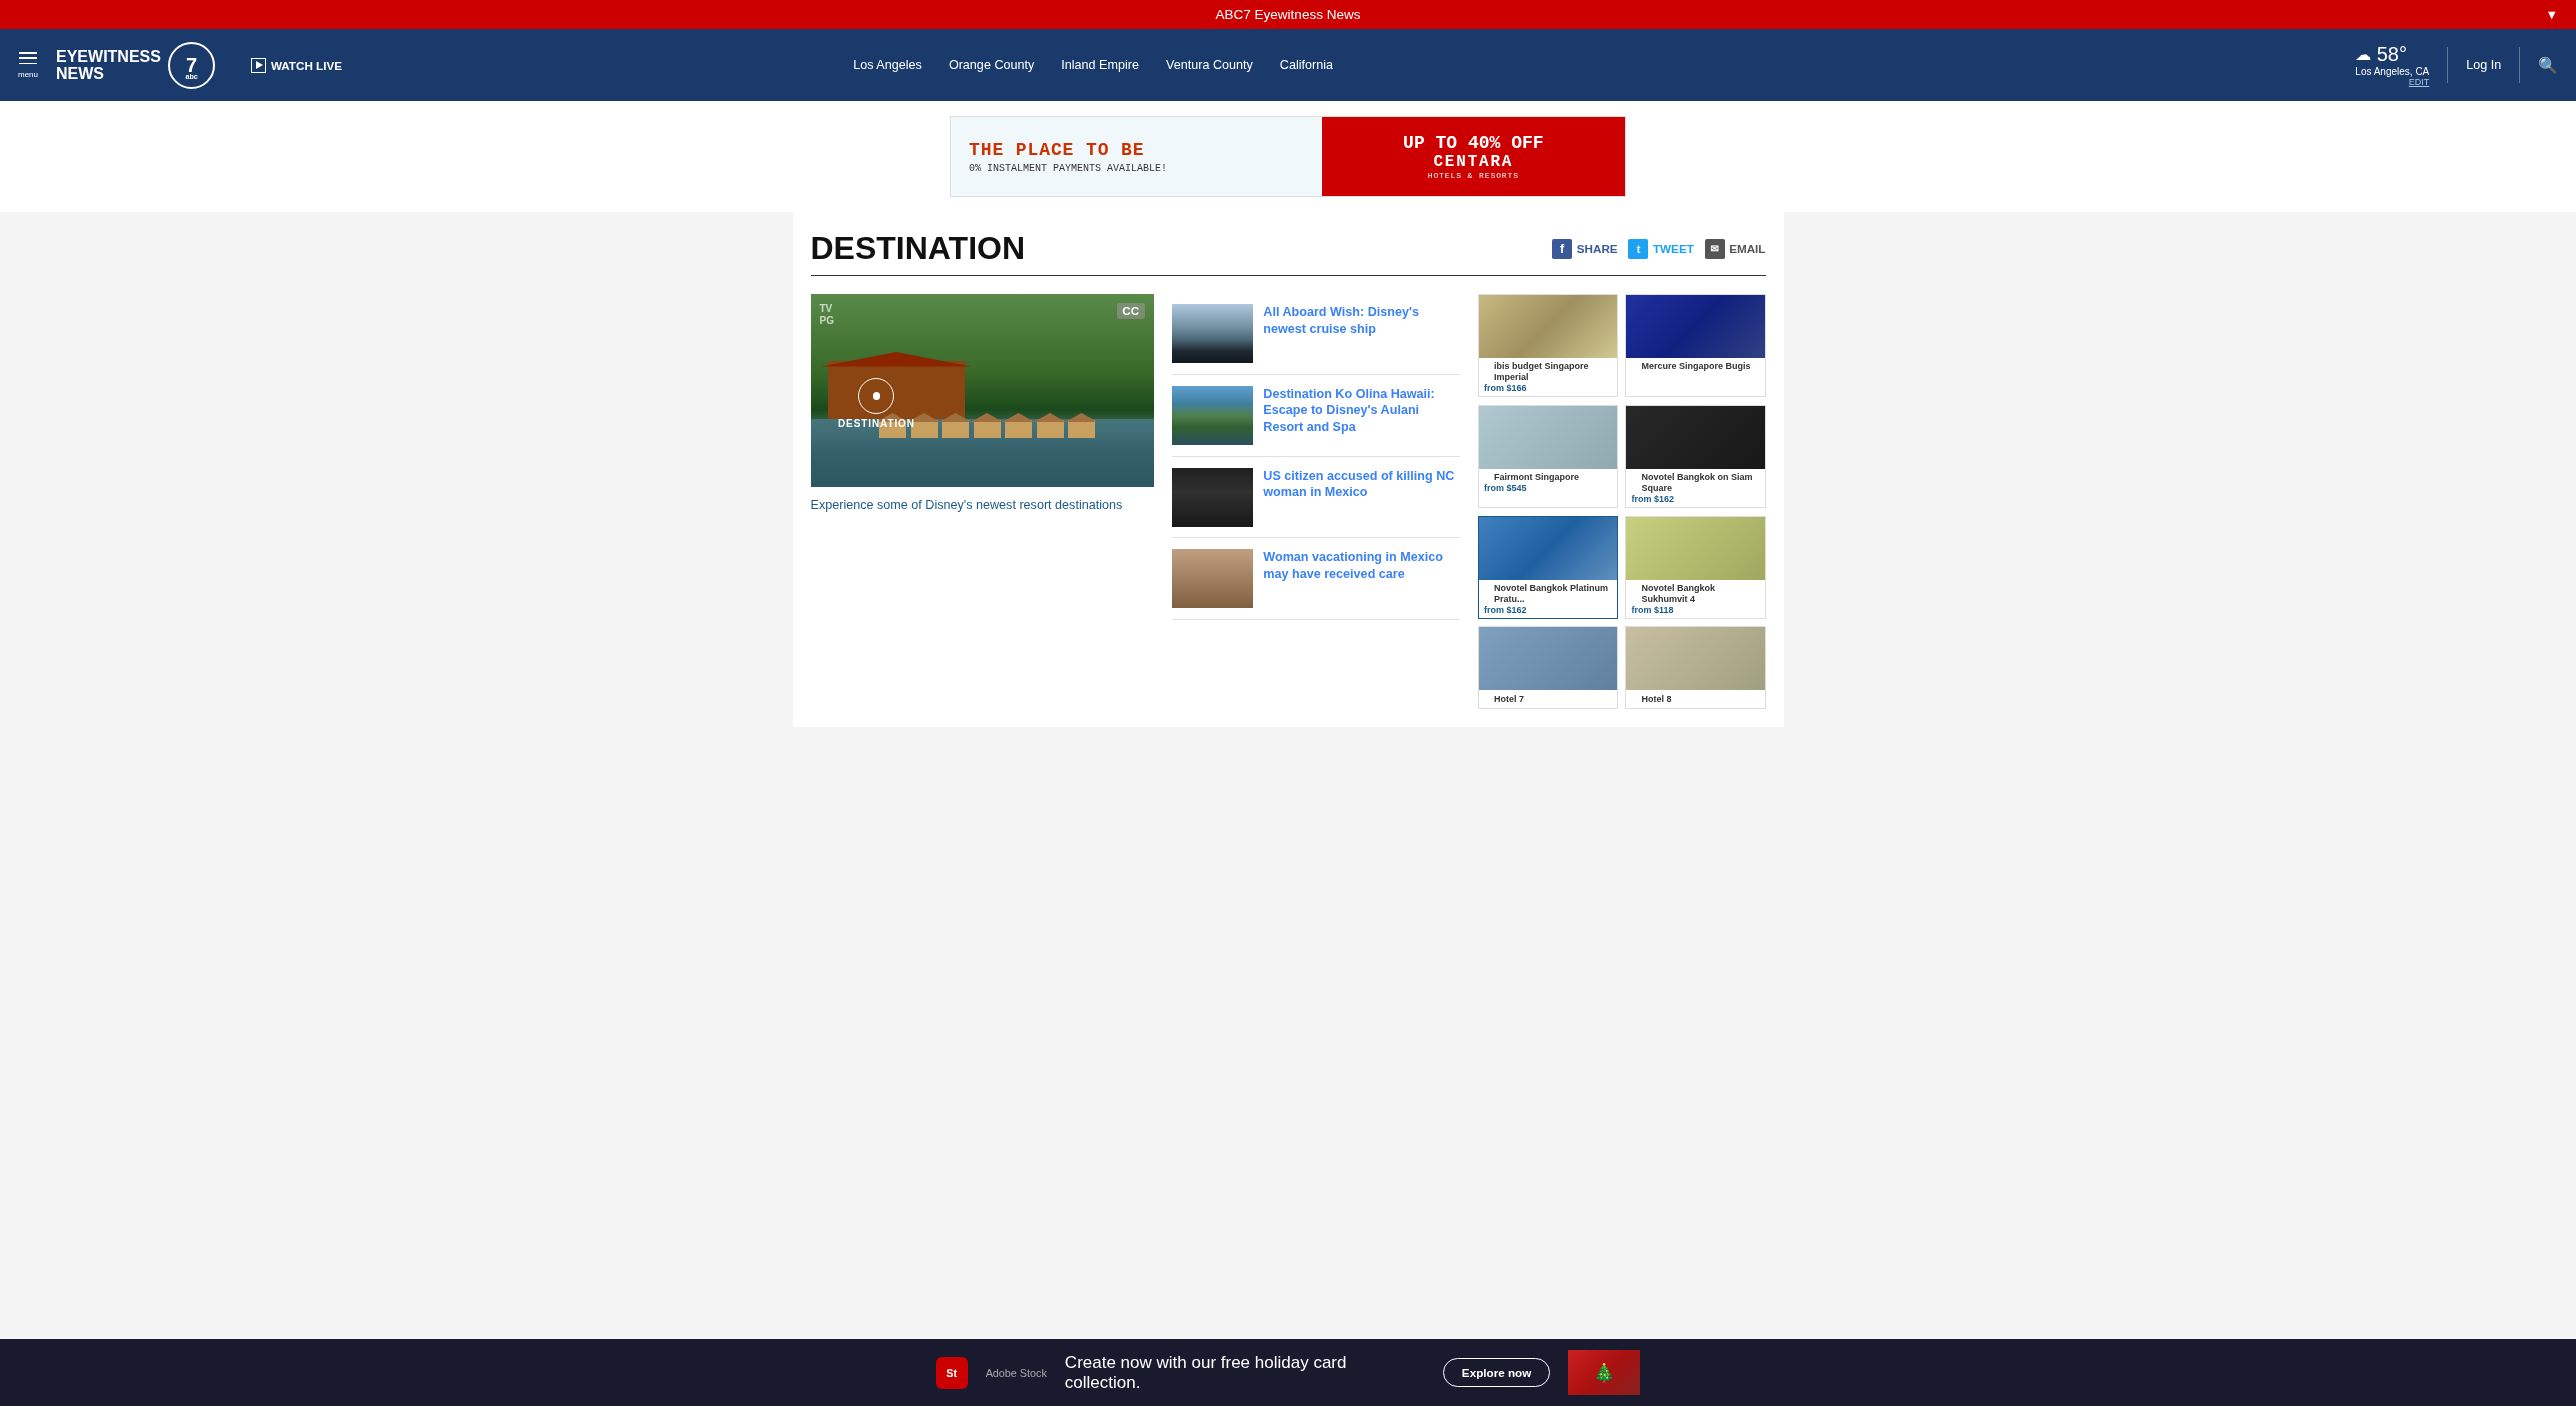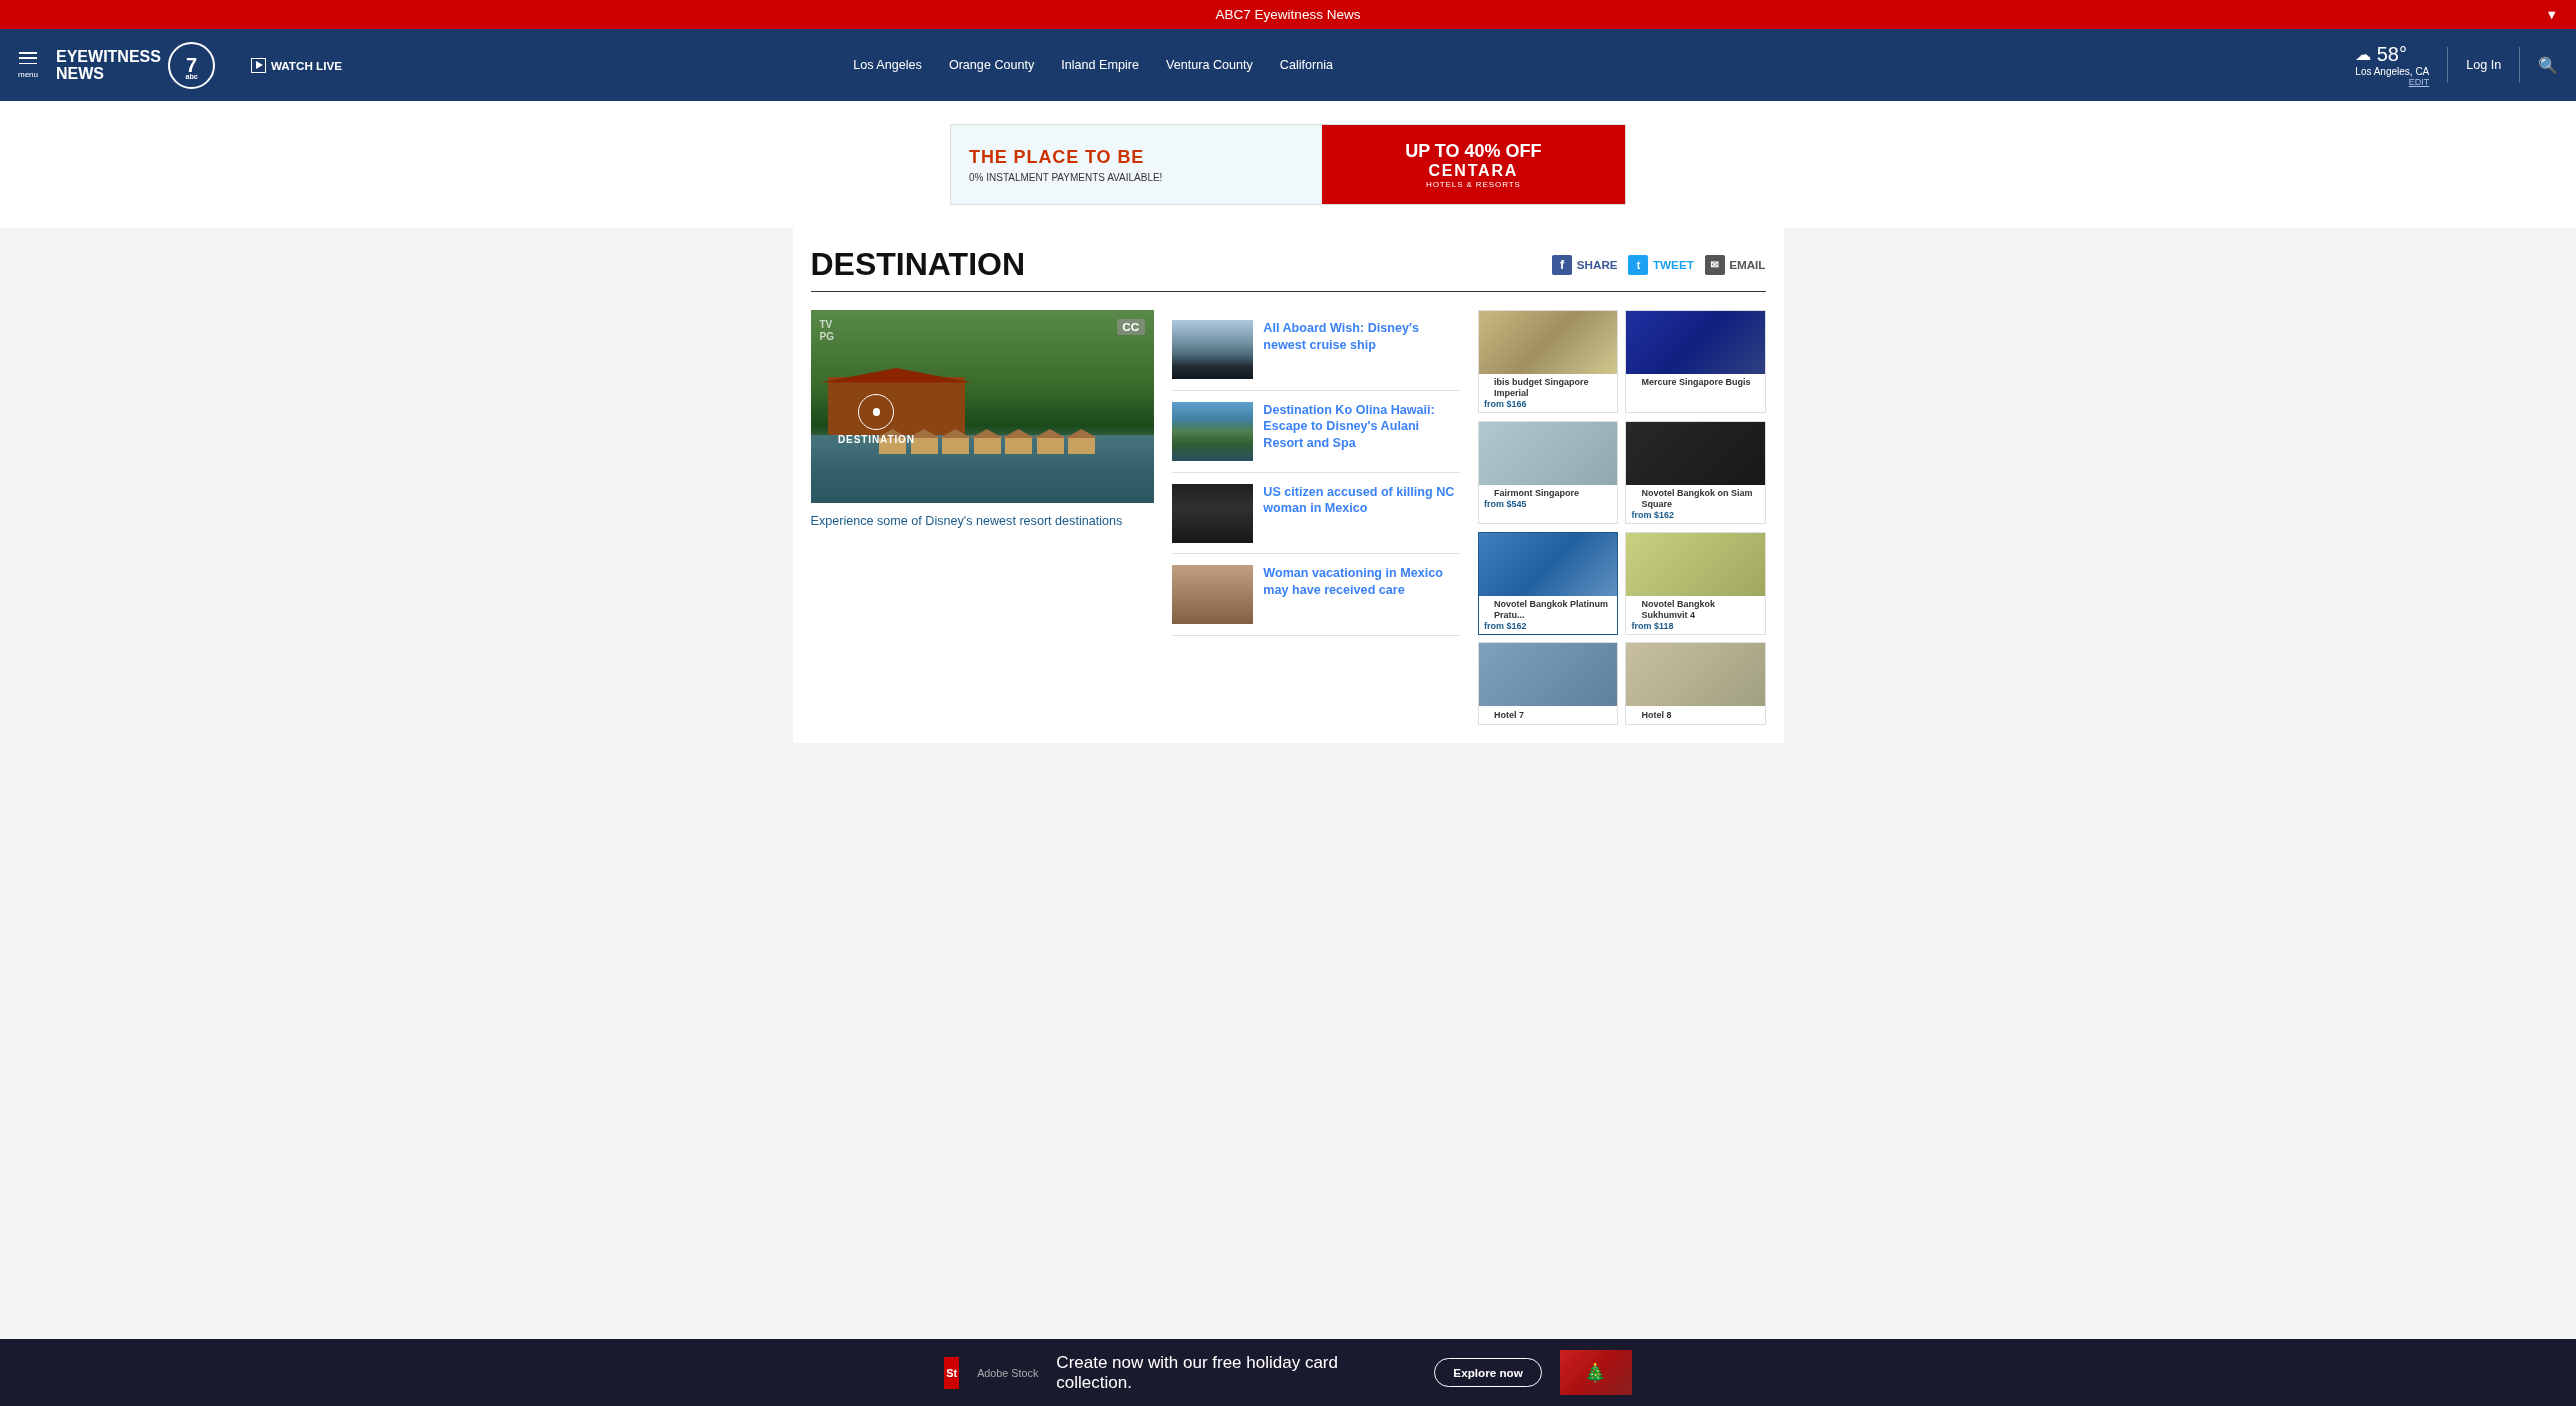--- a/index.html
+++ b/index.html
@@ -175,21 +175,22 @@
       height: 36px;
       width: 0.9px;
       background: rgba(255,255,255,0.3);
     }
 
     
     .ad-banner {
       background: white;
       display: flex;
       justify-content: center;
-      padding: 23px 0;
+      padding: 15px 0;
+      font-family: Liberation Mono, monospace;
     }
     .ad-inner {
       width: 676px;
       height: 81px;
       background: linear-gradient(135deg, #c8e6f0 0%, #e8f4f8 50%, #cc0000 50%, #cc0000 100%);
       display: flex;
       align-items: center;
       overflow: hidden;
       border: 0.9px solid #ddd;
     }
@@ -520,30 +521,30 @@
       background: #1a1a2e;
       color: white;
       display: flex;
       align-items: center;
       justify-content: center;
       gap: 18px;
       padding: 10.8px 18px;
       z-index: 999;
     }
     .adobe-icon {
-      width: 15px;
+      width: 32px;
       height: 32px;
       background: #cc0000;
       color: white;
       display: flex;
       align-items: center;
       justify-content: center;
       font-size: 10.8px;
       font-weight: 900;
-      border-radius: 0;
+      border-radius: 6px;
     }
     .adobe-brand {
       font-size: 10.8px;
       color: #aaa;
     }
     .ad-cta-text {
       font-size: 17px;
       flex: 1;
       max-width: 360px;
     }

